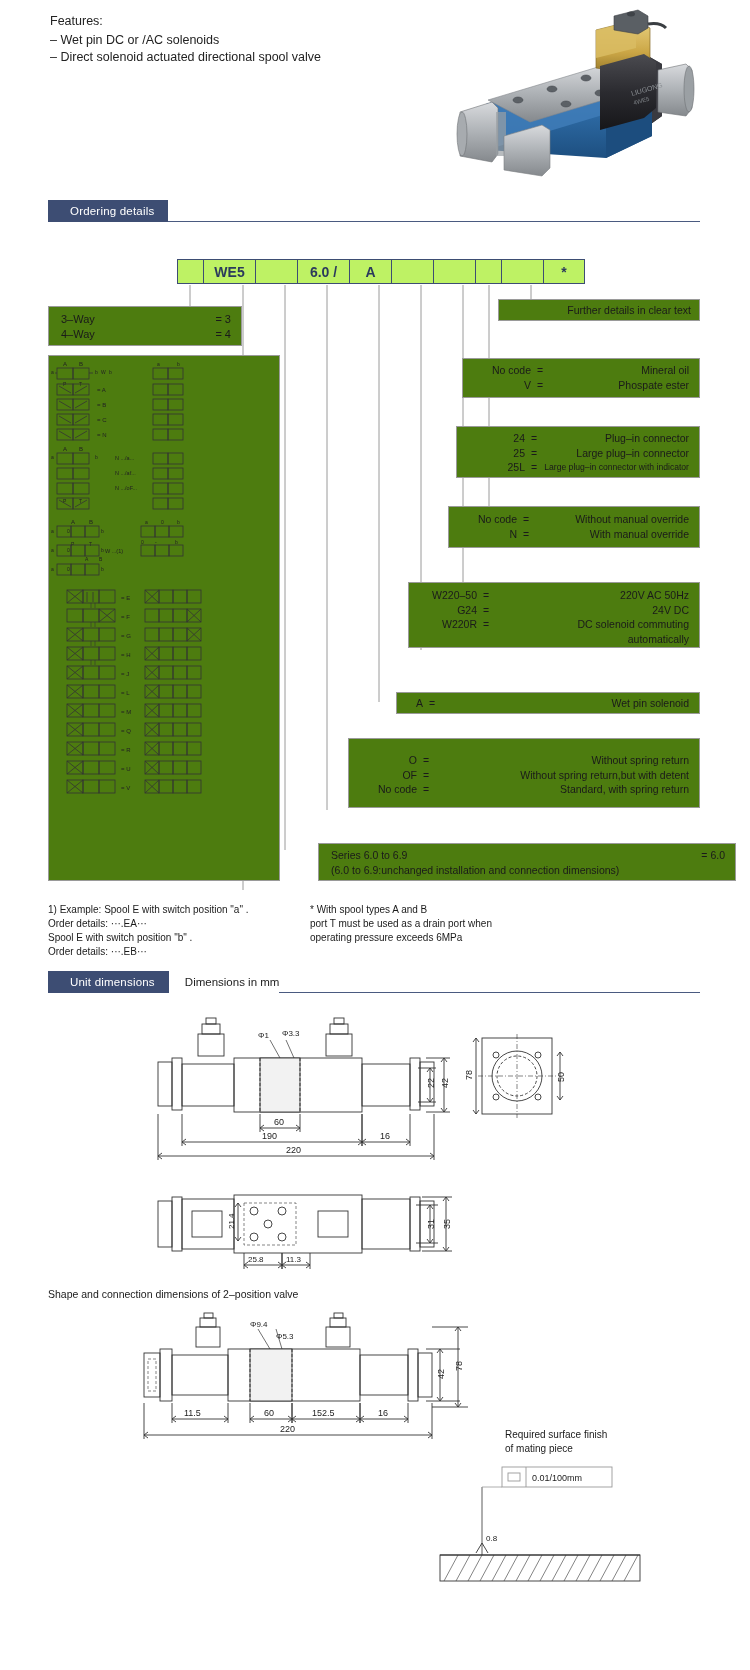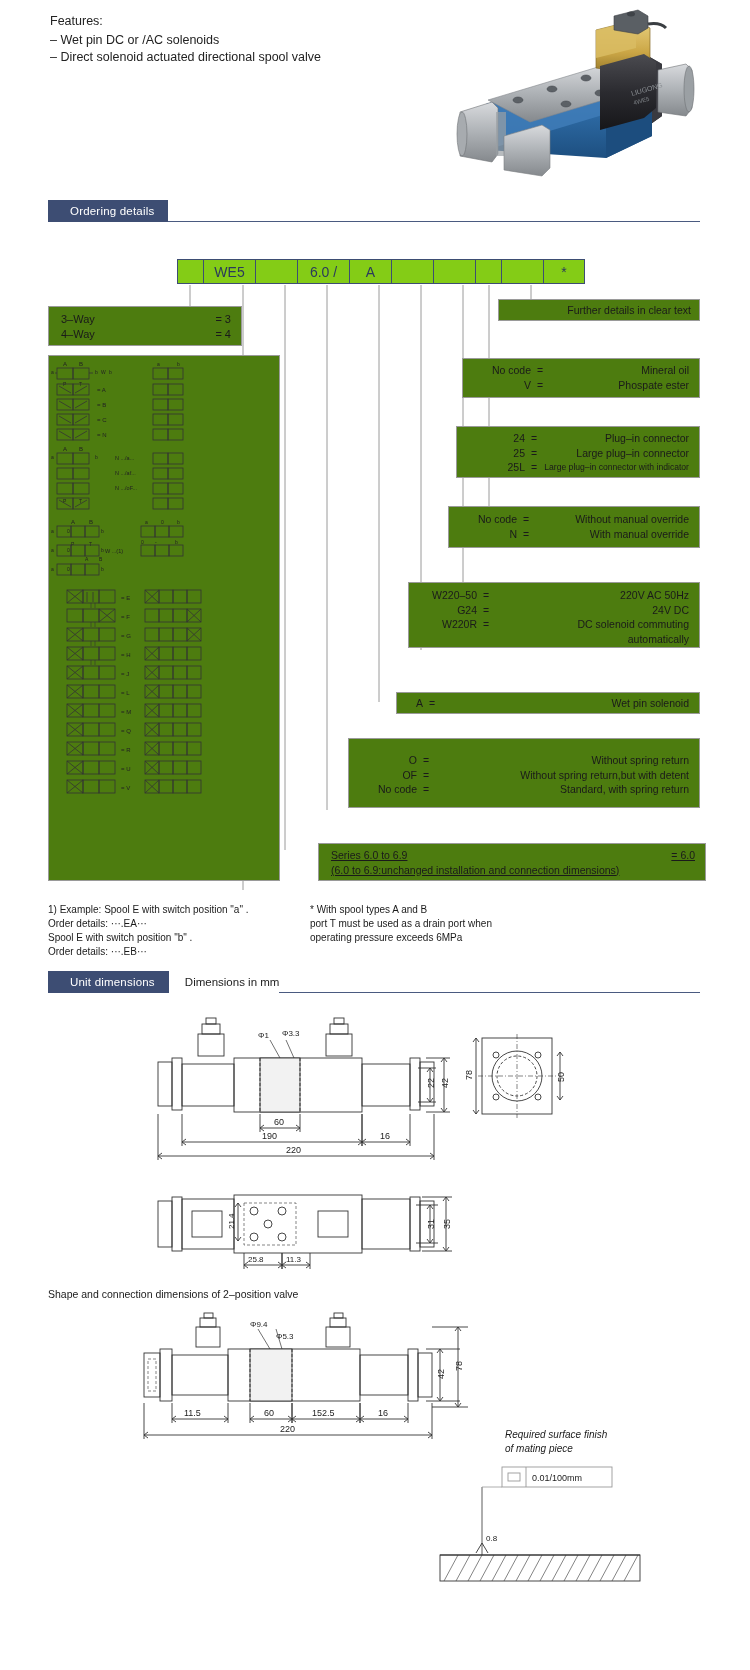--- a/index.html
+++ b/index.html
@@ -30,22 +30,22 @@
   }
   .section-rule { flex:1; border-bottom:1px solid #4a5a80; height:21px; }
   .section-sub { font-size:11.5px; color:#222; padding-left:16px; align-self:center; }
 
   
   #code-row { left:177px; top:259px; display:flex; }
   #code-row .cell {
     border:1px solid #3d4d73; border-right:none;
     height:25px; min-width:26px;
     display:flex; align-items:center; justify-content:center;
-    font-size:14px; font-weight:normal; color:#2b3a5c;
-    padding:0 5px; background:#84cc16;
+    font-size:14px; font-weight:bold; color:#2b3a5c;
+    padding:0 5px; background:#bef264;
   }
   #code-row .cell:last-child { border-right:1px solid #3d4d73; }
   .cw-s { width:26px; }
   .cw-m { width:42px; }
   .cw-l { width:52px; }
 
   
   .tbox { border:1px solid #9a9a9a; background:#4d7c0f; }
 
   
@@ -68,21 +68,21 @@
   
   #footnote-left { left:48px; top:903px; width:290px; font-size:10px; line-height:14px; color:#1a1a1a; }
   #footnote-right { left:310px; top:903px; width:250px; font-size:10px; line-height:14px; color:#1a1a1a; }
 
   
   .dwg { position:absolute; }
   .dimtext { font-size:9px; fill:#222; font-family:"Liberation Sans", sans-serif; }
   .dimtext-s { font-size:8px; fill:#222; font-family:"Liberation Sans", sans-serif; }
 
   #shape-caption { left:48px; top:1288px; font-size:10.5px; color:#1a1a1a; }
-  #surface-note { left:505px; top:1428px; font-size:10px; line-height:14px; color:#1a1a1a;font-style:italic; }
+  #surface-note { left:505px; top:1428px; font-size:10px; line-height:14px; color:#1a1a1a; }
 </style>
 </head>
 <body>
 
 <div class="abs" id="features">
   <div class="ft-title">Features:</div>
   <div class="ft-line">– Wet pin DC or /AC solenoids</div>
   <div class="ft-line">– Direct solenoid actuated directional spool valve</div>
 </div>
 
@@ -581,21 +581,21 @@
       <span class="desc">Without spring return,but with detent</span>
     </div>
     <div class="line">
       <span class="code">No code</span>
       <span class="eq">=</span>
       <span class="desc">Standard, with spring return</span>
     </div>
   </div>
 </div>
 
-<div class="dbox tbox" style="left:318px; top:843px; width:388px; height:38px;text-decoration:underline;">
+<div class="dbox tbox" style="left:318px; top:843px; width:418px; height:38px;">
   <div style="padding:4px 10px 0 12px; font-size:10.5px; line-height:14.5px;">
     <div style="display:flex; justify-content:space-between;">
       <span>Series 6.0 to 6.9</span>
       <span>= 6.0</span>
     </div>
     <div>(6.0 to 6.9:unchanged installation and connection dimensions)</div>
   </div>
 </div>
 
 <div class="abs" id="footnote-left">

